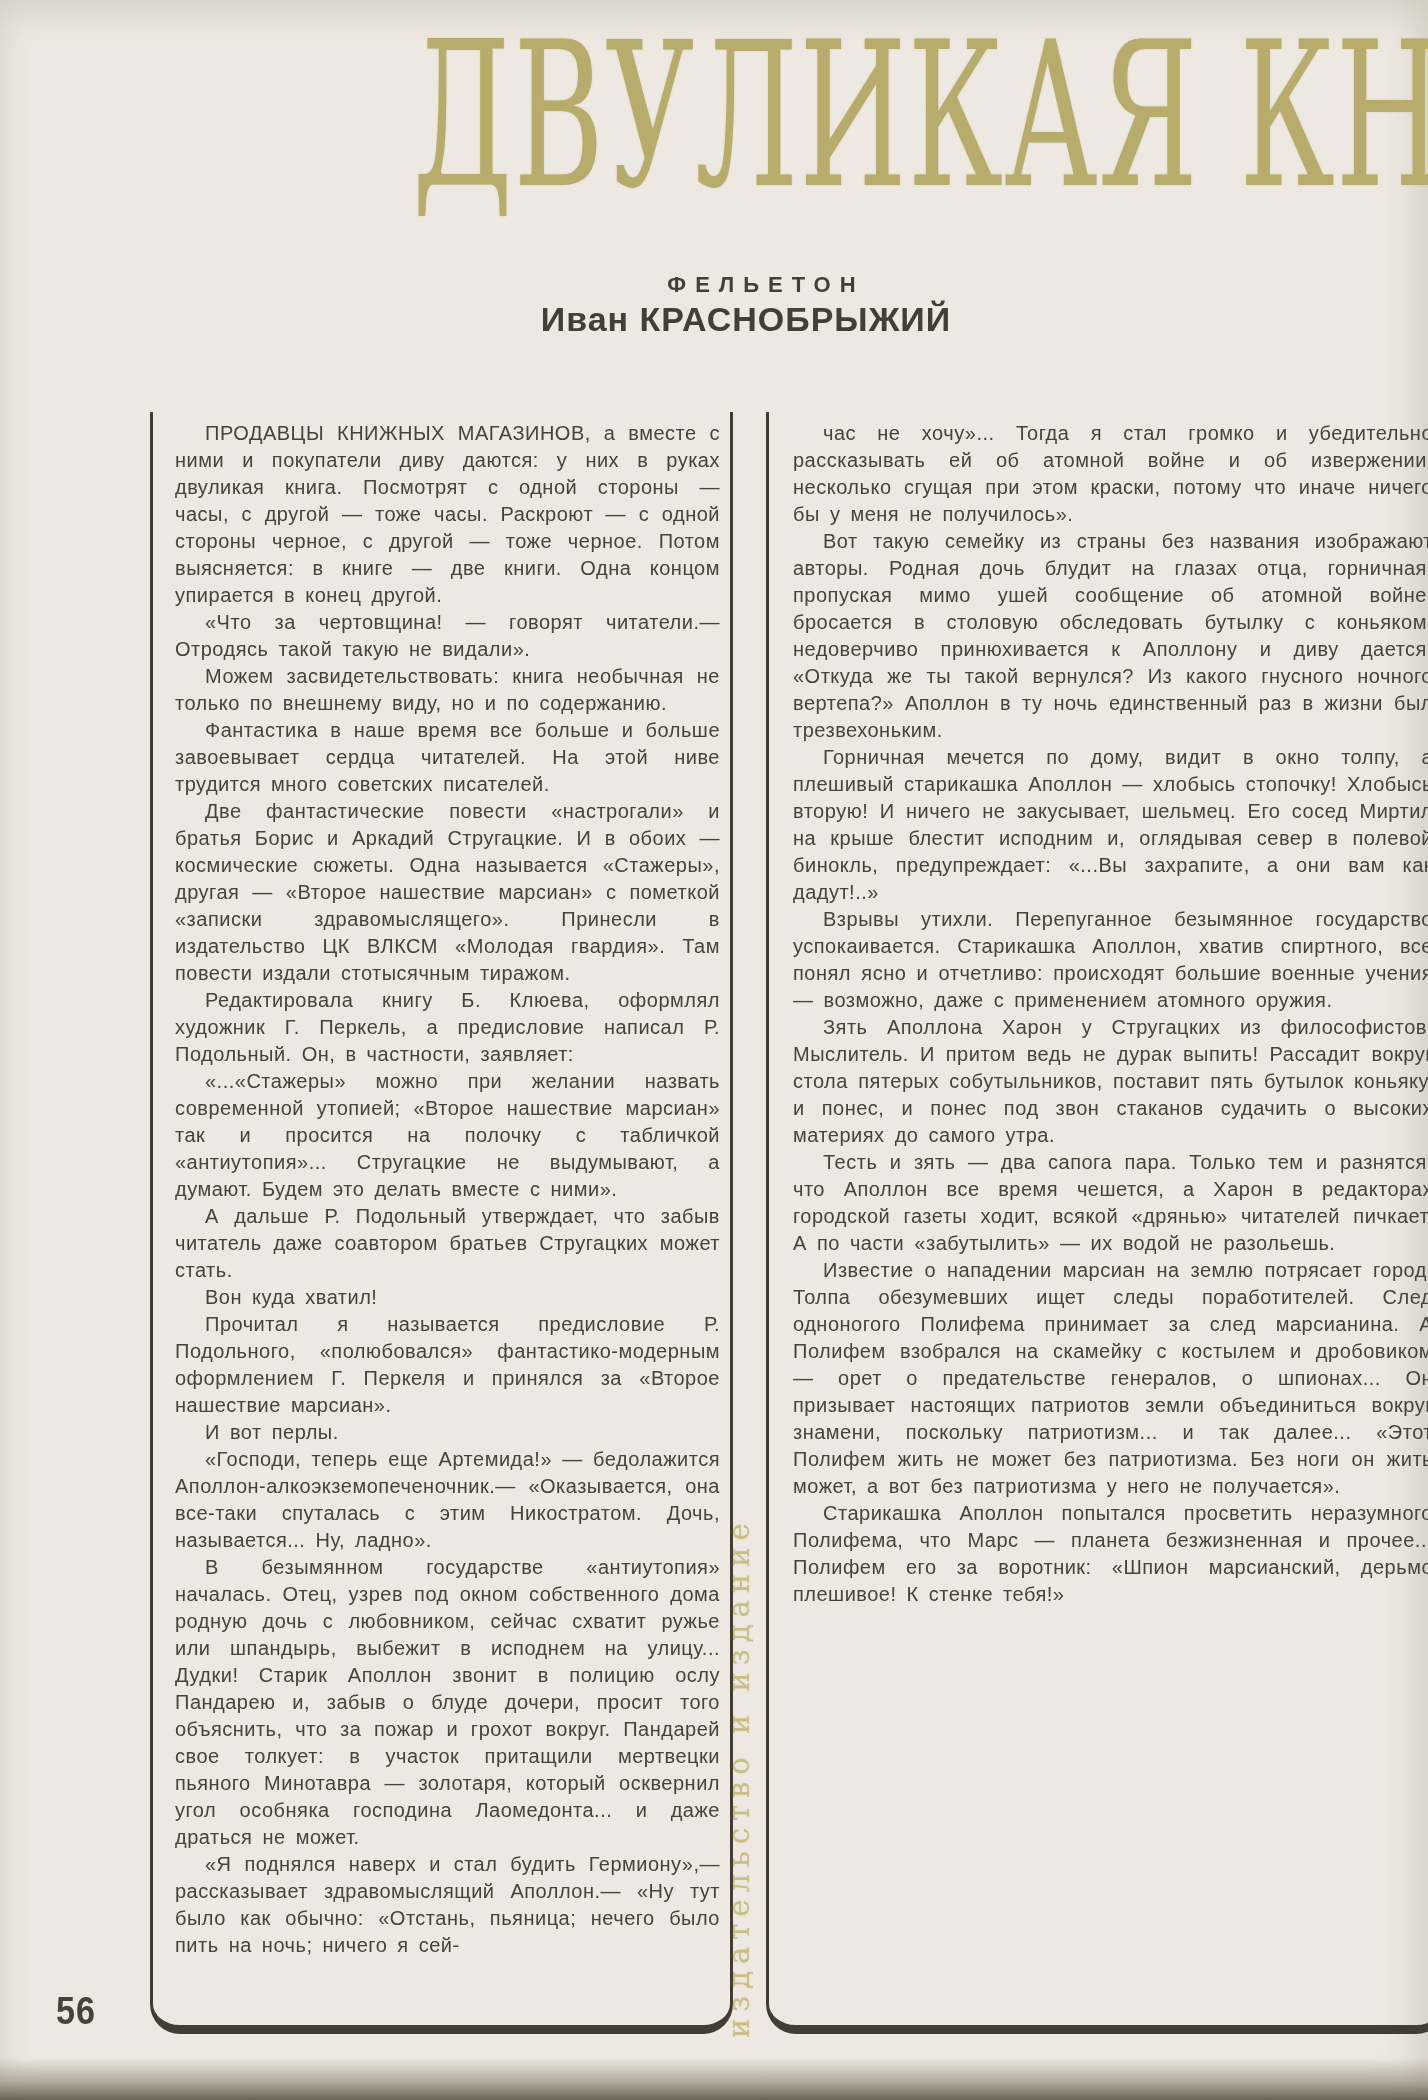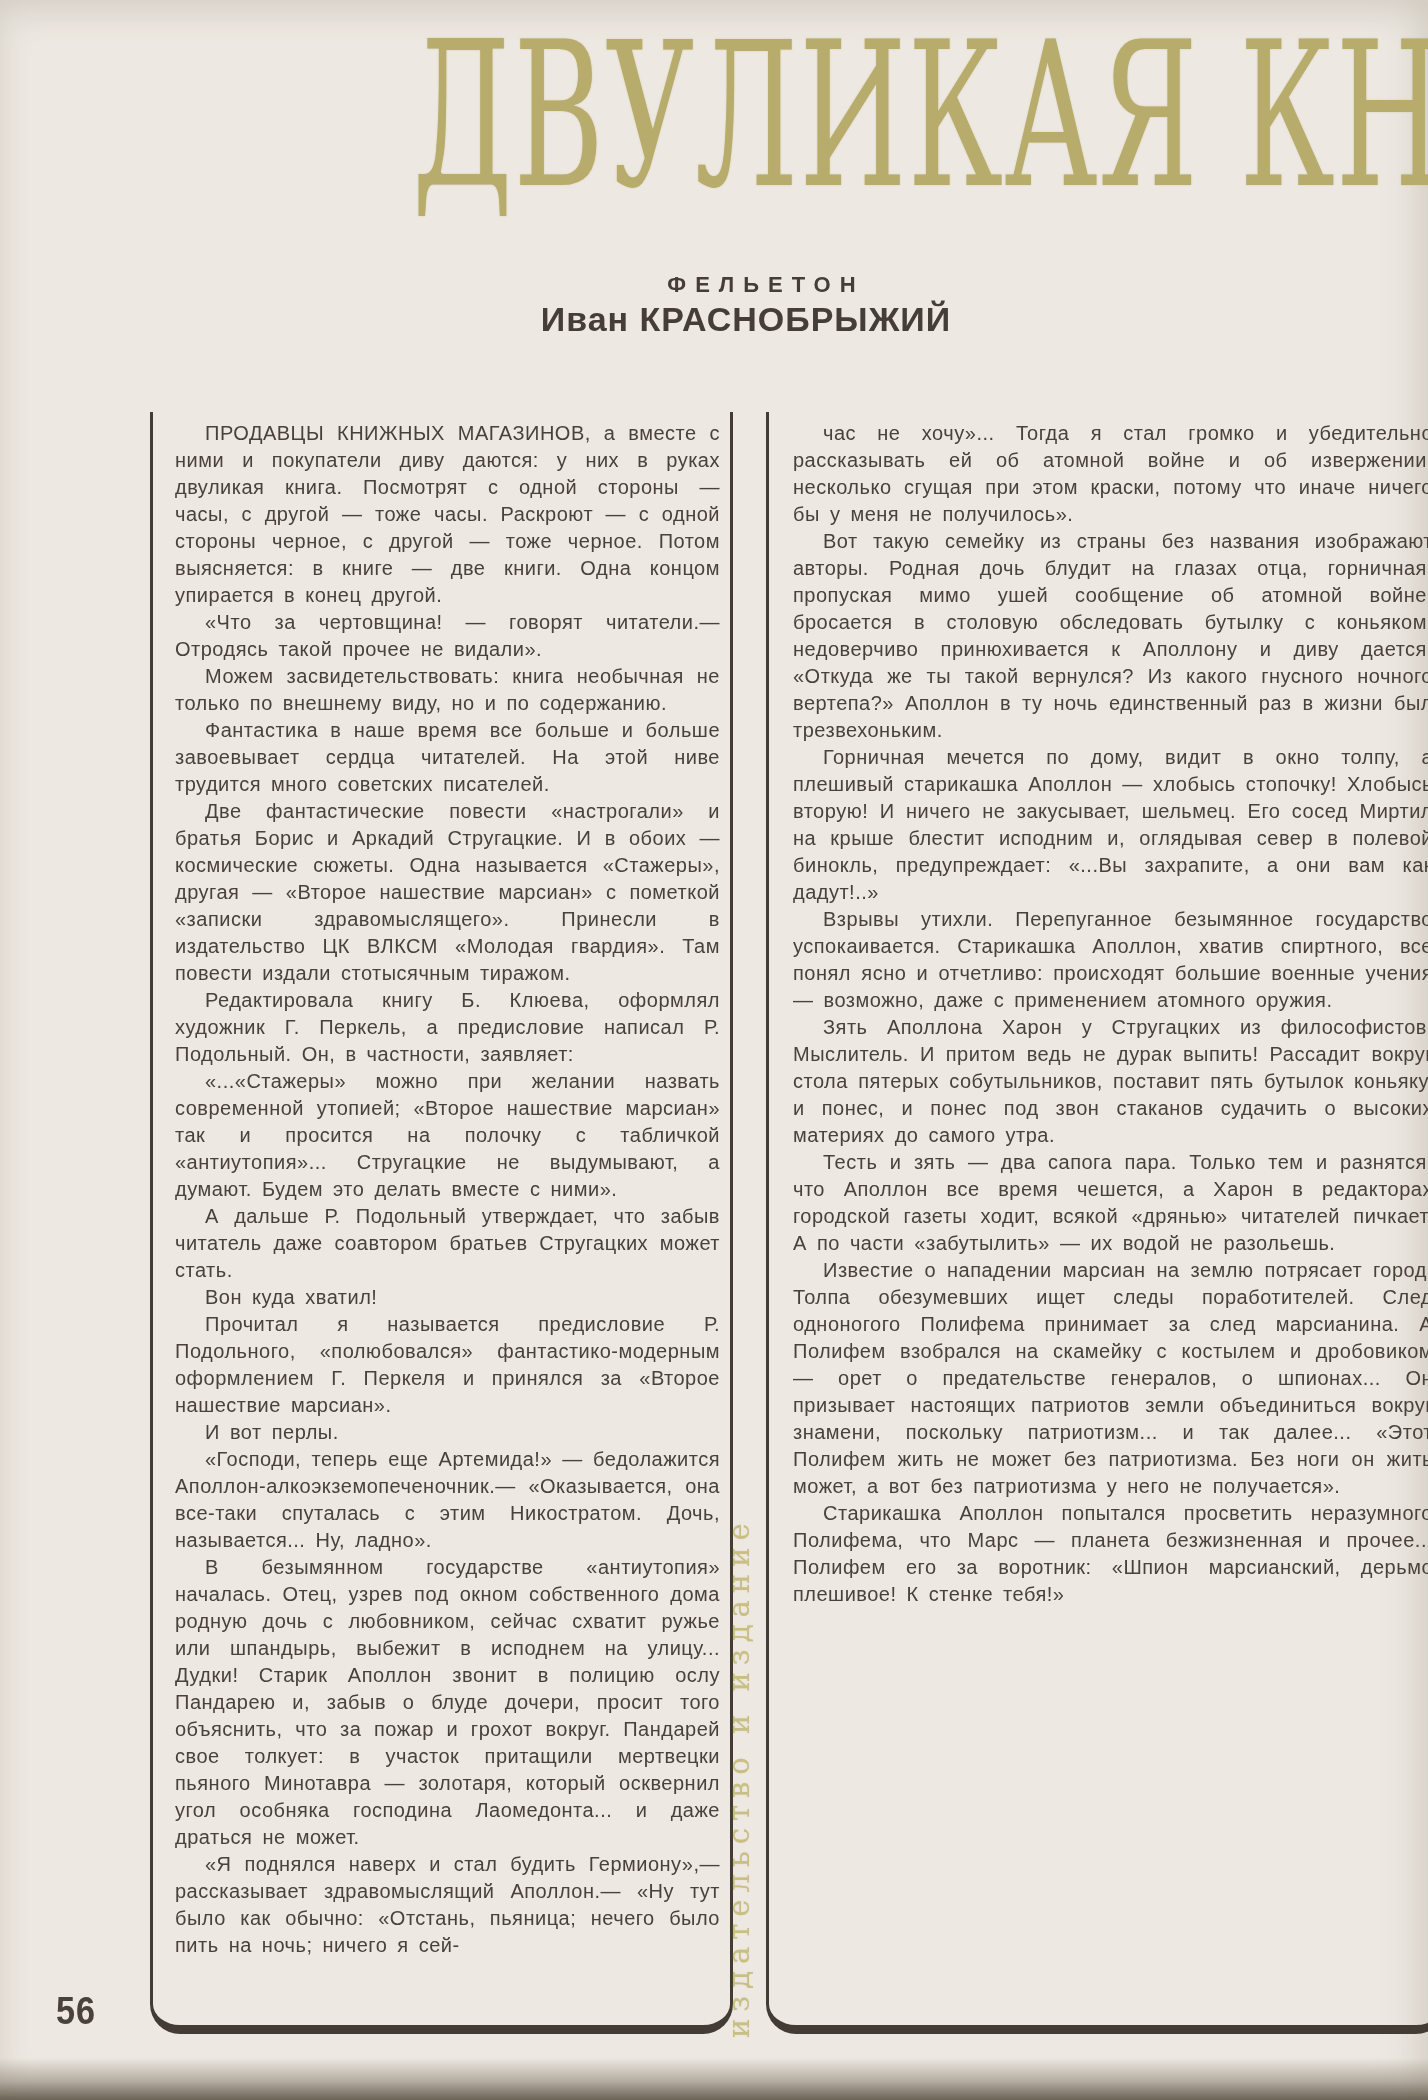--- a/index.html
+++ b/index.html
@@ -68,21 +68,21 @@
   <div class="title">
     <span>ДВУЛИКАЯ КНИГА</span>
   </div>
 
   <div class="rubric">ФЕЛЬЕТОН</div>
 
   <div class="author">Иван КРАСНОБРЫЖИЙ</div>
 
   <div class="colbox left">
       <p>ПРОДАВЦЫ КНИЖНЫХ МАГАЗИНОВ, а вместе с ними и покупатели диву даются: у них в руках двуликая книга. Посмотрят с одной стороны — часы, с другой — тоже часы. Раскроют — с одной стороны черное, с другой — тоже черное. Потом выясняется: в книге — две книги. Одна концом упирается в конец другой.</p>
-      <p>«Что за чертовщина! — говорят читатели.— Отродясь такой прочее не видали».</p>
+      <p>«Что за чертовщина! — говорят читатели.— Отродясь такой такую не видали».</p>
       <p>Можем засвидетельствовать: книга необычная не только по внешнему виду, но и по содержанию.</p>
       <p>Фантастика в наше время все больше и больше завоевывает сердца читателей. На этой ниве трудится много советских писателей.</p>
       <p>Две фантастические повести «настрогали» и братья Борис и Аркадий Стругацкие. И в обоих — космические сюжеты. Одна называется «Стажеры», другая — «Второе нашествие марсиан» с пометкой «записки здравомыслящего». Принесли в издательство ЦК ВЛКСМ «Молодая гвардия». Там повести издали стотысячным тиражом.</p>
       <p>Редактировала книгу Б. Клюева, оформлял художник Г. Перкель, а предисловие написал Р. Подольный. Он, в частности, заявляет:</p>
       <p>«...«Стажеры» можно при желании назвать современной утопией; «Второе нашествие марсиан» так и просится на полочку с табличкой «антиутопия»... Стругацкие не выдумывают, а думают. Будем это делать вместе с ними».</p>
       <p>А дальше Р. Подольный утверждает, что забыв читатель даже соавтором братьев Стругацких может стать.</p>
       <p>Вон куда хватил!</p>
       <p>Прочитал я называется предисловие Р. Подольного, «полюбовался» фантастико-модерным оформлением Г. Перкеля и принялся за «Второе нашествие марсиан».</p>
       <p>И вот перлы.</p>
       <p>«Господи, теперь еще Артемида!» — бедолажится Аполлон-алкоэкземопеченочник.— «Оказывается, она все-таки спуталась с этим Никостратом. Дочь, называется... Ну, ладно».</p>

